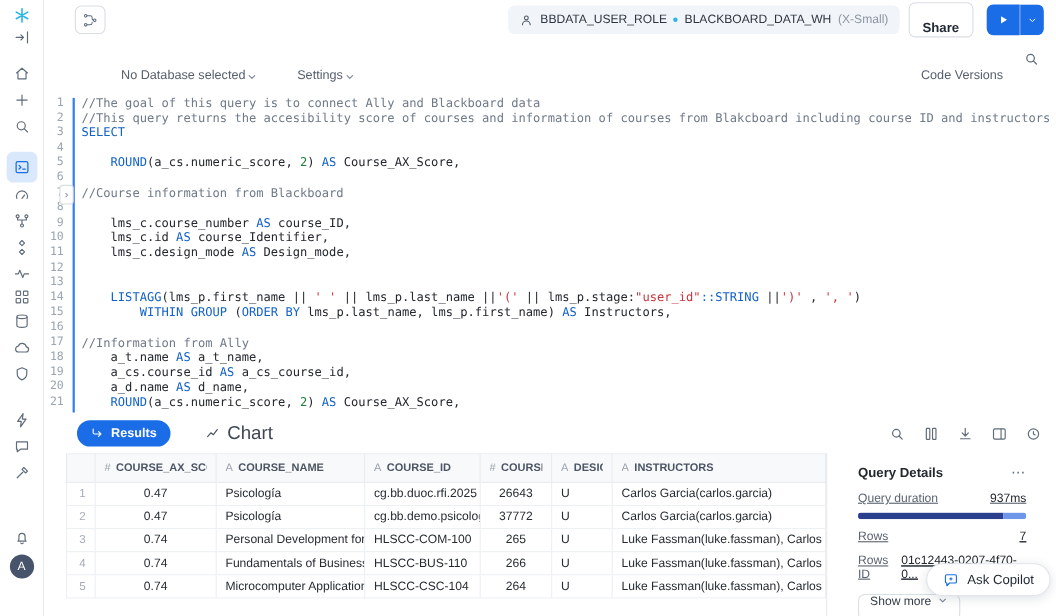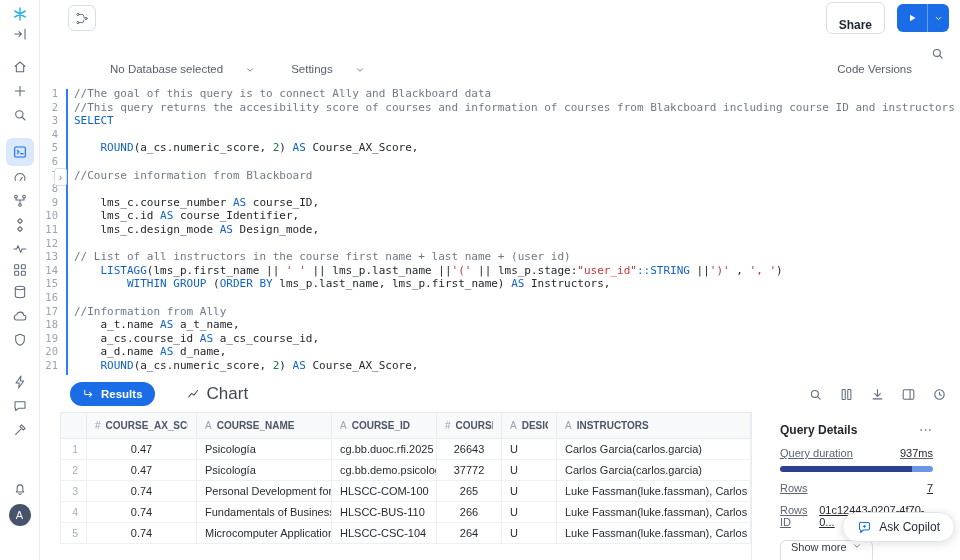--- a/index.html
+++ b/index.html
@@ -40,21 +40,21 @@
   .run-group{display:flex;margin-left:4px;}
   .run{width:30px;height:28px;background:var(--accent);border:none;border-radius:6px 0 0 6px;
        display:flex;align-items:center;justify-content:center;cursor:pointer;}
   .run svg{width:12px;height:12px}
   .run-caret{width:22px;height:28px;background:var(--accent);border:none;border-left:1px solid rgba(255,255,255,.35);
              border-radius:0 6px 6px 0;display:flex;align-items:center;justify-content:center;cursor:pointer;color:#fff;}
   .run-caret svg{width:11px;height:11px}
 
   .ws-toolbar{height:34px;display:flex;align-items:center;justify-content:space-between;padding:0 16px 0 70px;}
   .tb-left{display:flex;gap:36px;}
-  .tb-btn{display:flex;align-items:flex-end;gap:22px;font-size:11.5px;color:#565f6c;background:none;border:none;cursor:pointer;padding:0;margin-top:31px;}
+  .tb-btn{display:flex;align-items:flex-end;gap:1px;font-size:11.5px;color:#565f6c;background:none;border:none;cursor:pointer;padding:0;margin-top:31px;}
   .tb-btn svg{width:10px;height:10px;color:#7a8595}
   .tb-right{display:flex;align-items:center;gap:18px;}
   .icon-btn{background:none;border:none;padding:0;color:#5f6b7a;cursor:pointer;display:flex;}
   .icon-btn svg{width:15px;height:15px}
 
   
   .editor{position:relative;height:306px;padding-top:17px;overflow:hidden;
           font-family:"DejaVu Sans Mono",monospace;font-size:11px;cursor:text;}
   .change-bar{position:absolute;left:26px;top:19px;width:2px;height:286px;background:#2f7df6;}
   .code-line{display:flex;height:13.6px;line-height:13.6px;white-space:pre;}
@@ -228,20 +228,30 @@
     <header class="topbar">
       <button class="wf-btn">
         <svg viewBox="0 0 24 24" fill="none" stroke="currentColor" stroke-width="1.6" stroke-linecap="round">
             <circle cx="5" cy="5" r="2"></circle>
             <circle cx="19" cy="12" r="2"></circle>
             <circle cx="5" cy="19" r="2"></circle>
             <path d="M7 5h5a3 3 0 0 1 3 3v1a3 3 0 0 0 2 2.8M7 19h5a3 3 0 0 0 3-3v-1"></path>
           </svg>
       </button>
       <div class="topbar-right">
+        <button class="context-pill">
+          <svg viewBox="0 0 24 24" fill="none" stroke="currentColor" stroke-width="1.8" stroke-linecap="round">
+              <circle cx="12" cy="8" r="3.2"></circle>
+              <path d="M5.5 19.5a6.5 6.5 0 0 1 13 0"></path>
+            </svg>
+          <span>BBDATA_USER_ROLE</span>
+          <span class="status-dot"></span>
+          <span>BLACKBOARD_DATA_WH</span>
+          <span class="wh-size">(X-Small)</span>
+        </button>
         <button class="share">Share</button>
         <div class="run-group">
           <button class="run">
             <svg viewBox="0 0 24 24">
                 <path d="M8 5.5v13l11-6.5z" fill="#fff"></path>
               </svg>
           </button>
           <button class="run-caret">
             <svg viewBox="0 0 24 24" fill="none" stroke="#fff" stroke-width="2.4" stroke-linecap="round" stroke-linejoin="round">
                 <path d="M6 9l6 6 6-6"></path>
@@ -285,21 +295,21 @@
           <div class="code-line"><span class="ln">3</span><span class="code"><span class="tk-kw">SELECT</span></span></div>
           <div class="code-line"><span class="ln">4</span><span class="code"></span></div>
           <div class="code-line"><span class="ln">5</span><span class="code"><span class="tk-pln">    </span><span class="tk-kw">ROUND</span><span class="tk-pln">(a_cs.numeric_score, </span><span class="tk-num">2</span><span class="tk-pln">) </span><span class="tk-kw">AS</span><span class="tk-pln"> Course_AX_Score,</span></span></div>
           <div class="code-line"><span class="ln">6</span><span class="code"></span></div>
           <div class="code-line"><span class="ln">7</span><span class="code"><span class="tk-com">//Course information from Blackboard</span></span></div>
           <div class="code-line"><span class="ln">8</span></div>
           <div class="code-line"><span class="ln">9</span><span class="code"><span class="tk-pln">    lms_c.course_number </span><span class="tk-kw">AS</span><span class="tk-pln"> course_ID,</span></span></div>
           <div class="code-line"><span class="ln">10</span><span class="code"><span class="tk-pln">    lms_c.id </span><span class="tk-kw">AS</span><span class="tk-pln"> course_Identifier,</span></span></div>
           <div class="code-line"><span class="ln">11</span><span class="code"><span class="tk-pln">    lms_c.design_mode </span><span class="tk-kw">AS</span><span class="tk-pln"> Design_mode,</span></span></div>
           <div class="code-line"><span class="ln">12</span><span class="code"></span></div>
-          <div class="code-line"><span class="ln">13</span><span class="code"><span class="tk-com">// List of all instructors in the course first name + last name + (user id)</span></span></div>
+          <div class="code-line"><span class="ln">13</span></div>
           <div class="code-line"><span class="ln">14</span><span class="code"><span class="tk-pln">    </span><span class="tk-kw">LISTAGG</span><span class="tk-pln">(lms_p.first_name || </span><span class="tk-str">' '</span><span class="tk-pln"> || lms_p.last_name ||</span><span class="tk-str">'('</span><span class="tk-pln"> || lms_p.stage:</span><span class="tk-str">"user_id"</span><span class="tk-kw">::STRING</span><span class="tk-pln"> ||</span><span class="tk-str">')'</span><span class="tk-pln"> , </span><span class="tk-str">', '</span><span class="tk-pln">)</span></span></div>
           <div class="code-line"><span class="ln">15</span><span class="code"><span class="tk-pln">        </span><span class="tk-kw">WITHIN GROUP</span><span class="tk-pln"> (</span><span class="tk-kw">ORDER BY</span><span class="tk-pln"> lms_p.last_name, lms_p.first_name) </span><span class="tk-kw">AS</span><span class="tk-pln"> Instructors,</span></span></div>
           <div class="code-line"><span class="ln">16</span><span class="code"></span></div>
           <div class="code-line"><span class="ln">17</span><span class="code"><span class="tk-com">//Information from Ally</span></span></div>
           <div class="code-line"><span class="ln">18</span><span class="code"><span class="tk-pln">    a_t.name </span><span class="tk-kw">AS</span><span class="tk-pln"> a_t_name,</span></span></div>
           <div class="code-line"><span class="ln">19</span><span class="code"><span class="tk-pln">    a_cs.course_id </span><span class="tk-kw">AS</span><span class="tk-pln"> a_cs_course_id,</span></span></div>
           <div class="code-line"><span class="ln">20</span><span class="code"><span class="tk-pln">    a_d.name </span><span class="tk-kw">AS</span><span class="tk-pln"> d_name,</span></span></div>
           <div class="code-line"><span class="ln">21</span><span class="code"><span class="tk-pln">    </span><span class="tk-kw">ROUND</span><span class="tk-pln">(a_cs.numeric_score, </span><span class="tk-num">2</span><span class="tk-pln">) </span><span class="tk-kw">AS</span><span class="tk-pln"> Course_AX_Score,</span></span></div>
         </div>
       <button class="fold-handle">›</button>

